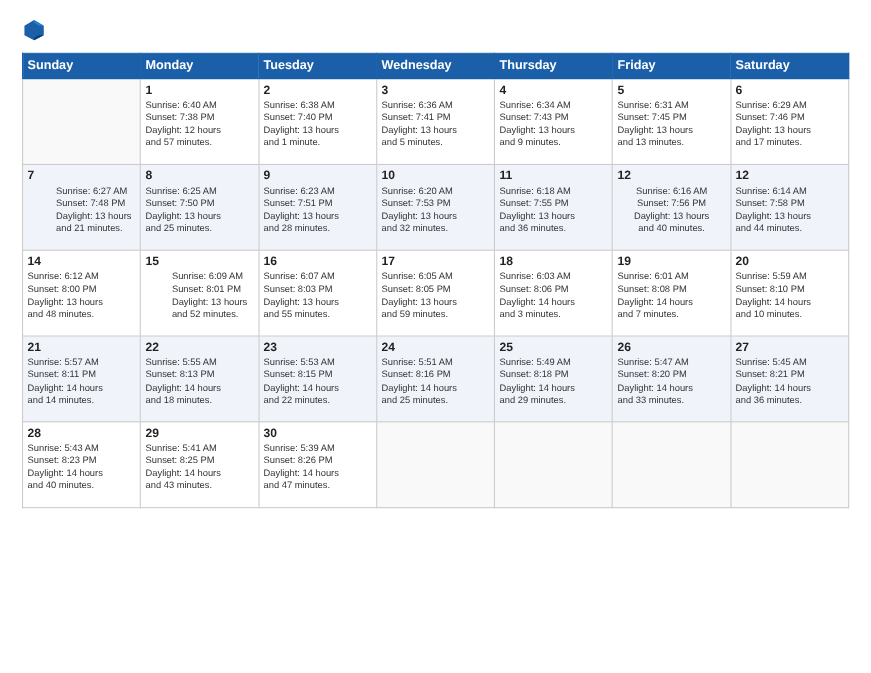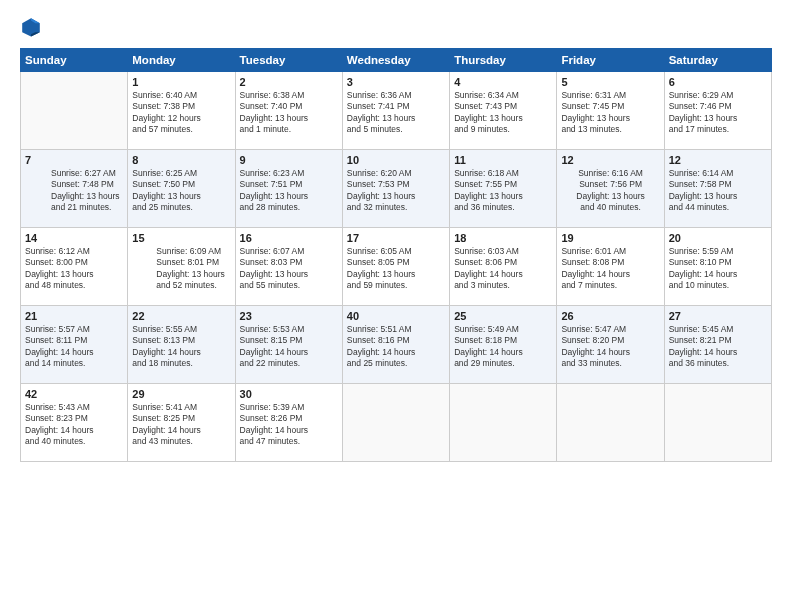--- a/index.html
+++ b/index.html
@@ -300,21 +300,21 @@
 and 18 minutes.</div>
           </td>
           <td>
             <span class="day-num">23</span>
             <div class="day-info" style="white-space: pre-line;">Sunrise: 5:53 AM
 Sunset: 8:15 PM
 Daylight: 14 hours
 and 22 minutes.</div>
           </td>
           <td>
-            <span class="day-num">40</span>
+            <span class="day-num">24</span>
             <div class="day-info" style="white-space: pre-line;">Sunrise: 5:51 AM
 Sunset: 8:16 PM
 Daylight: 14 hours
 and 25 minutes.</div>
           </td>
           <td>
             <span class="day-num">25</span>
             <div class="day-info" style="white-space: pre-line;">Sunrise: 5:49 AM
 Sunset: 8:18 PM
 Daylight: 14 hours
@@ -330,21 +330,21 @@
           <td>
             <span class="day-num">27</span>
             <div class="day-info" style="white-space: pre-line;">Sunrise: 5:45 AM
 Sunset: 8:21 PM
 Daylight: 14 hours
 and 36 minutes.</div>
           </td>
         </tr>
         <tr>
           <td>
-            <span class="day-num">42</span>
+            <span class="day-num">28</span>
             <div class="day-info" style="white-space: pre-line;">Sunrise: 5:43 AM
 Sunset: 8:23 PM
 Daylight: 14 hours
 and 40 minutes.</div>
           </td>
           <td>
             <span class="day-num">29</span>
             <div class="day-info" style="white-space: pre-line;">Sunrise: 5:41 AM
 Sunset: 8:25 PM
 Daylight: 14 hours

